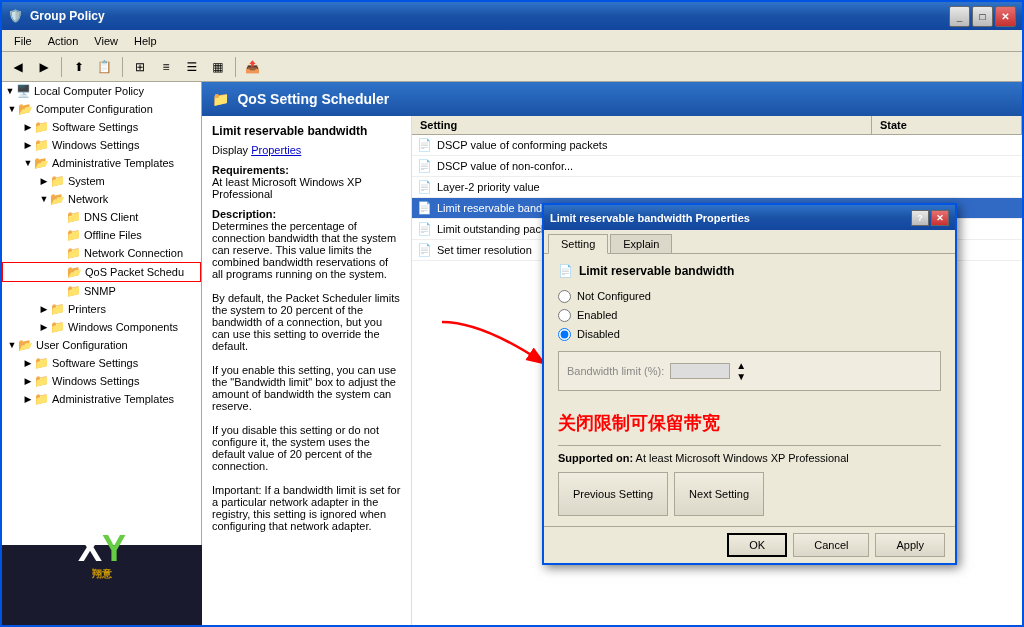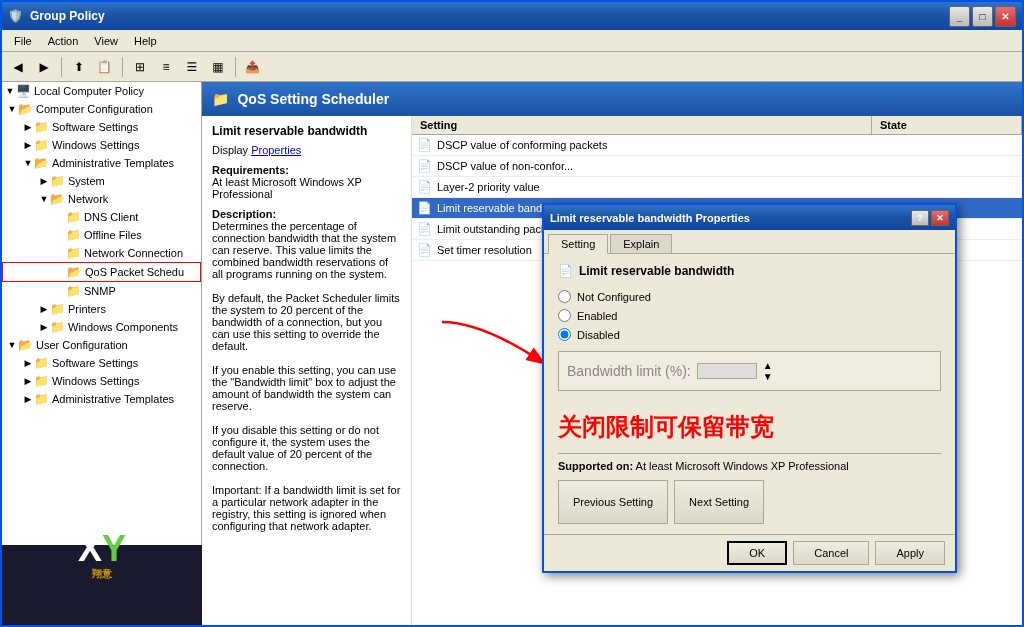--- a/index.html
+++ b/index.html
@@ -287,52 +287,52 @@
       margin-bottom: 12px;
     }
     .radio-group {
       display: flex;
       flex-direction: column;
       gap: 6px;
       margin-bottom: 10px;
     }
     .radio-row {
       display: flex;
-      align-items: center;
+      align-items: flex-start;
       gap: 6px;
       font-size: 11px;
     }
     .radio-input {
       width: 13px; height: 13px;
     }
 
     .bandwidth-box {
       border: 1px solid #aca899;
       background: #f0ede0;
       padding: 8px;
       margin: 8px 0;
     }
-    .bandwidth-label { font-size: 14px; color: #888; margin-bottom: 0; }
+    .bandwidth-label { font-size: 11px; color: #888; margin-bottom: 0; }
     .bandwidth-input-row {
       display: flex;
       align-items: center;
       gap: 6px;
     }
     .bandwidth-input {
       width: 60px;
       border: 1px solid #aca899;
       padding: 1px 3px;
       font-size: 11px;
       background: #ddd;
       color: #888;
     }
 
     .chinese-text {
       color: #ff0000;
-      font-size: 24px;
+      font-size: 18px;
       font-weight: bold;
       margin: 20px 0 10px 0;
       font-family: 'SimHei', 'SimSun', sans-serif;
     }
 
     .supported-on {
       font-size: 11px;
       margin-top: 8px;
       border-top: 1px solid #aca899;
       padding-top: 6px;

